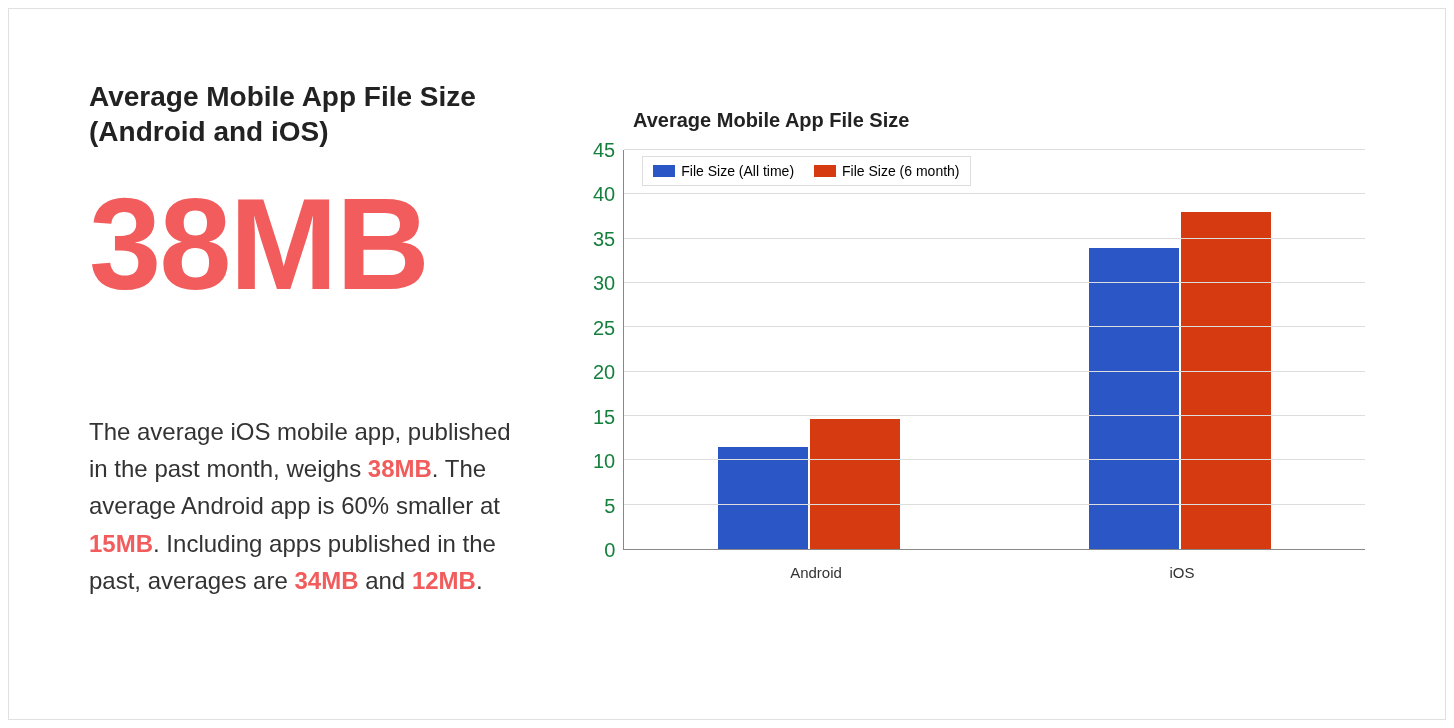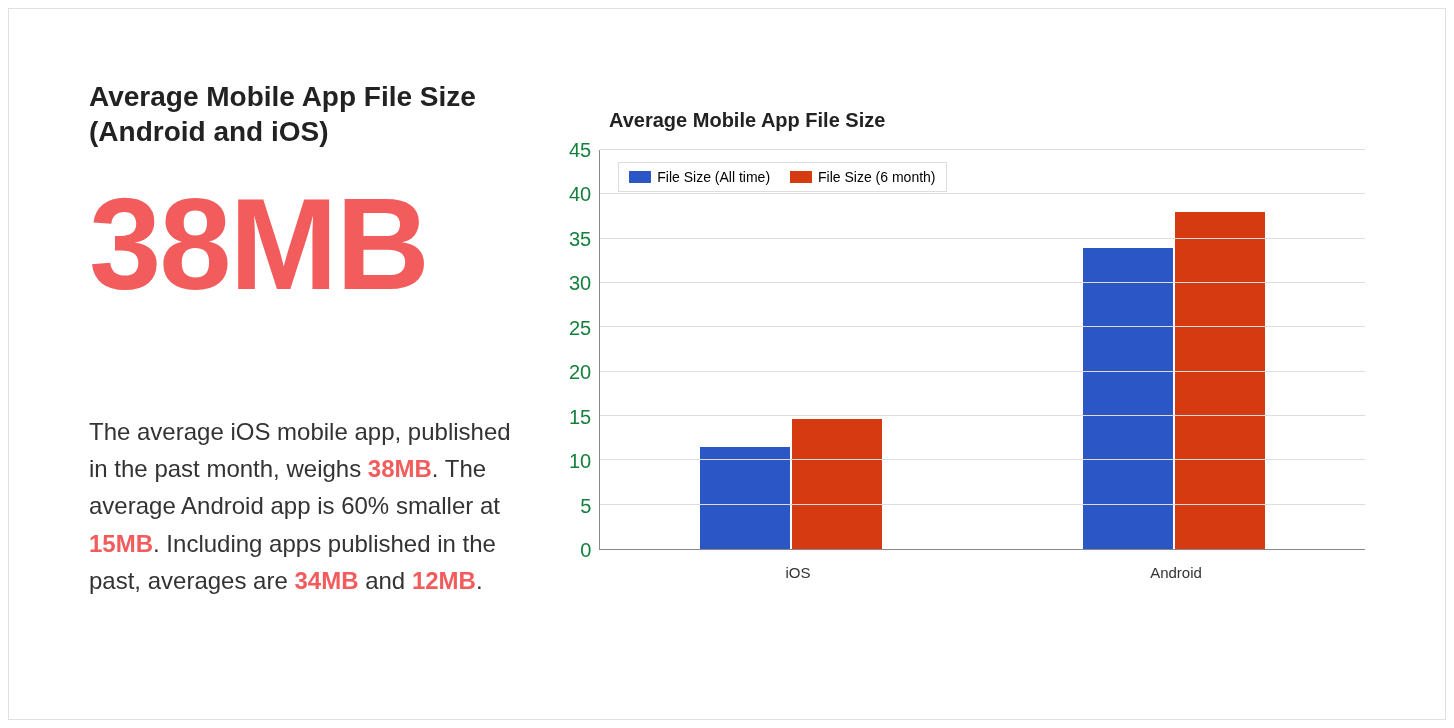--- a/index.html
+++ b/index.html
@@ -9,21 +9,21 @@
     width: 1454px;
     height: 728px;
     padding: 8px;
   }
   .frame {
     border: 1px solid #e0e0e0;
     width: 100%;
     height: 100%;
     padding: 70px 80px 40px 80px;
     display: flex;
-    gap: 40px;
+    gap: 64px;
   }
   .left {
     flex: 0 0 440px;
     display: flex;
     flex-direction: column;
   }
   .heading {
     font-size: 28px;
     font-weight: 700;
     color: #222;
@@ -117,21 +117,21 @@
     margin-top: 14px;
   }
   .x-label {
     flex: 1;
     text-align: center;
     font-size: 15px;
     color: #333;
   }
   .legend {
     position: absolute;
-    top: 12px;
+    top: 6px;
     left: 18px;
     background: #fff;
     border: 1px solid #ddd;
     padding: 6px 10px;
     display: flex;
     gap: 20px;
     font-size: 14px;
     align-items: center;
     z-index: 5;
   }
@@ -195,17 +195,17 @@
           <div class="grid-line" style="bottom: 66.6667%;"></div>
           <div class="grid-line" style="bottom: 55.5556%;"></div>
           <div class="grid-line" style="bottom: 44.4444%;"></div>
           <div class="grid-line" style="bottom: 33.3333%;"></div>
           <div class="grid-line" style="bottom: 22.2222%;"></div>
           <div class="grid-line" style="bottom: 11.1111%;"></div>
         </div>
     </div>
 
     <div class="x-axis" id="x-axis">
+        <div class="x-label">Android</div>
         <div class="x-label">iOS</div>
-        <div class="x-label">Android</div>
       </div>
   </div>
 </div>
 
 </body></html>

